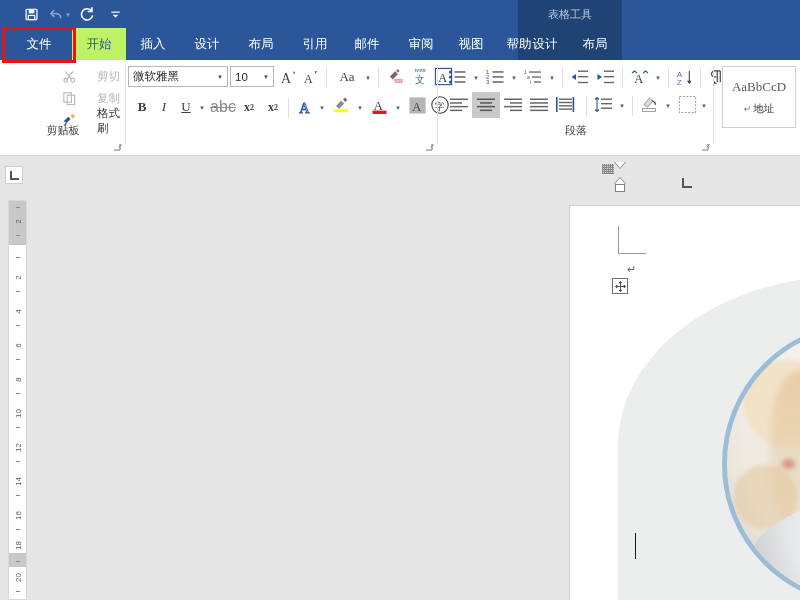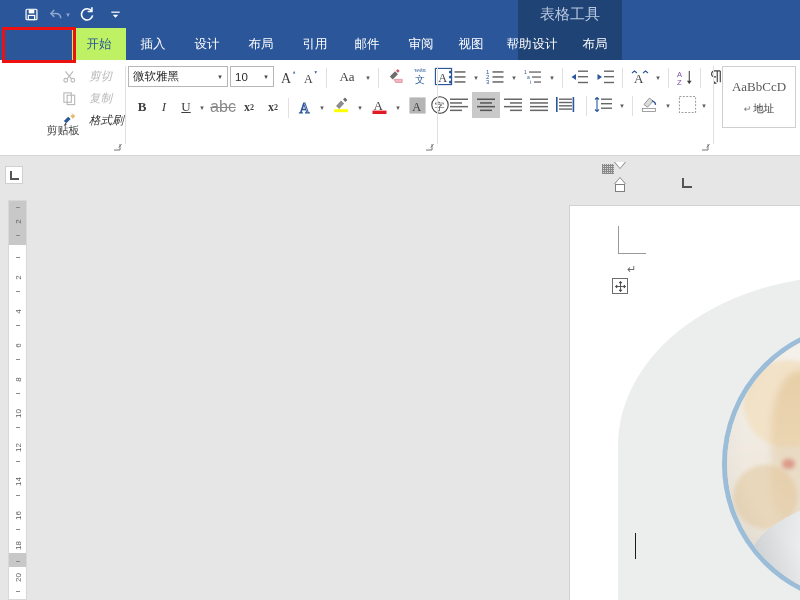--- a/index.html
+++ b/index.html
@@ -23,21 +23,21 @@
   }
   .qat-btn.dim { color: #8ea6cc; }
   .qat-btn svg { display: block; }
 
   
   .ctx-group {
     position: absolute; left: 518px; top: 0; width: 104px; height: 28px;
     background: #204375;
     display: flex; align-items: center; justify-content: center;
   }
-  .ctx-group span { color: #b8c8e0; font-size: 15px; }
+  .ctx-group span { color: #b8c8e0; font-size: 11px; }
   .ctx-tabs-bg {
     position: absolute; left: 518px; top: 28px; width: 104px; height: 32px;
     background: #204375;
   }
 
   
   .tabstrip {
     position: absolute; left: 0; top: 28px; width: 800px; height: 32px;
     background: #2b579a;
   }
@@ -81,22 +81,22 @@
   
   .paste-btn {
     position: absolute; left: 10px; top: 4px; width: 50px; height: 68px;
     display: flex; flex-direction: column; align-items: center; justify-content: flex-start;
     padding-top: 3px;
   }
   .paste-ico { width: 34px; height: 34px; }
   .paste-lbl { font-size: 11.5px; color: #333; margin-top: 2px; }
   .paste-caret { font-size: 7px; color: #555; line-height: 6px; }
   .cb-item {
-    position: absolute; left: 62px; display: flex; align-items: center; gap: 12px;
-    font-size: 11.5px; height: 21px; font-style: italic;
+    position: absolute; left: 62px; display: flex; align-items: center; gap: 20px;
+    font-size: 11.5px; height: 21px;
   }
   .cb-item.disabled { color: #b9b9b9; }
   .cb-item.enabled { color: #333; }
   .cb-ico { width: 15px; height: 15px; display: block; }
 
   
   .rbtn {
     position: absolute; display: flex; align-items: center; justify-content: center;
     height: 22px; color: #3f3f3f;
   }
@@ -279,20 +279,21 @@
     </div>
 
     <div class="ctx-group">
       <span>表格工具</span>
     </div>
   </div>
 
   <div class="tabstrip">
     <div class="ctx-tabs-bg" style="left:518px;top:0;"></div>
 
+    <div class="tab file" style="left:6px;width:66px;">文件</div>
     <div class="tab active" style="left:72px;width:54px;">开始</div>
     <div class="tab" style="left:126px;width:54px;">插入</div>
     <div class="tab" style="left:180px;width:54px;">设计</div>
     <div class="tab" style="left:234px;width:54px;">布局</div>
     <div class="tab" style="left:288px;width:54px;">引用</div>
     <div class="tab" style="left:340px;width:54px;">邮件</div>
     <div class="tab" style="left:394px;width:54px;">审阅</div>
     <div class="tab" style="left:444px;width:54px;">视图</div>
     <div class="tab" style="left:492px;width:54px;">帮助</div>
     <div class="tab" style="left:520px;width:50px;">设计</div>
@@ -633,20 +634,21 @@
         </div>
       <div class="rbtn" style="left:238px; top:33px; width:22px;">
         <svg width="19" height="19" viewBox="0 0 20 20">
           <rect x="1.5" y="1.5" width="17" height="17" fill="none" stroke="#9a9a9a" stroke-width="1.1" stroke-dasharray="2 1.6"></rect>
         </svg>
       </div>
       <div class="rbtn" style="left:260px; top:34px; width:12px;">
           <span class="caret">▾</span>
         </div>
 
+      <div class="grp-label">段落</div>
       <div class="grp-dialog">
         <svg width="10" height="10" viewBox="0 0 10 10" fill="none" stroke="#777" stroke-width="1">
           <path d="M1 7h6V1"></path>
             <path d="M8.6 1.4L5.6 4.4"></path>
         </svg>
       </div>
       <div class="grp-sep" style="right:0;"></div>
     </div>
 
     <div class="grp" style="left:714px; width:86px;">

